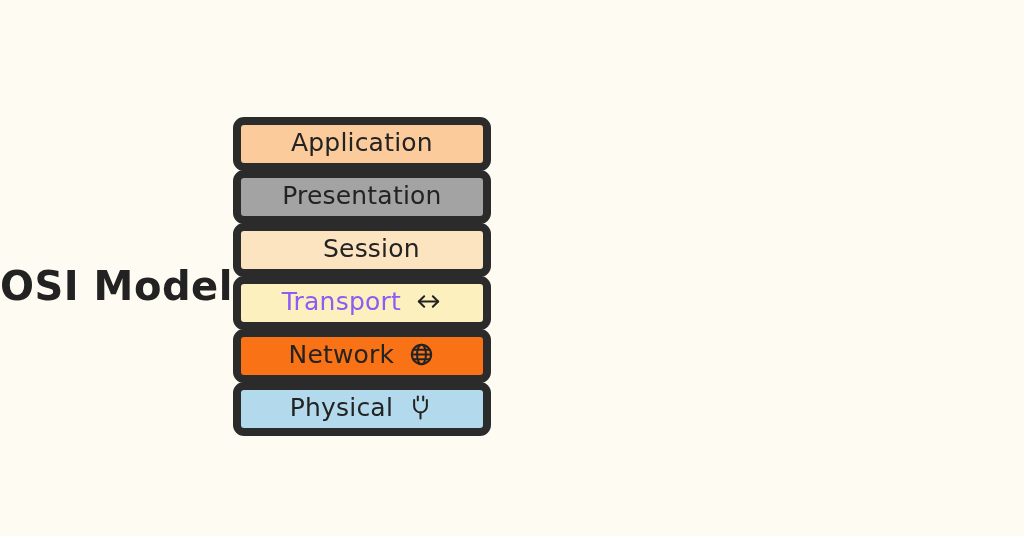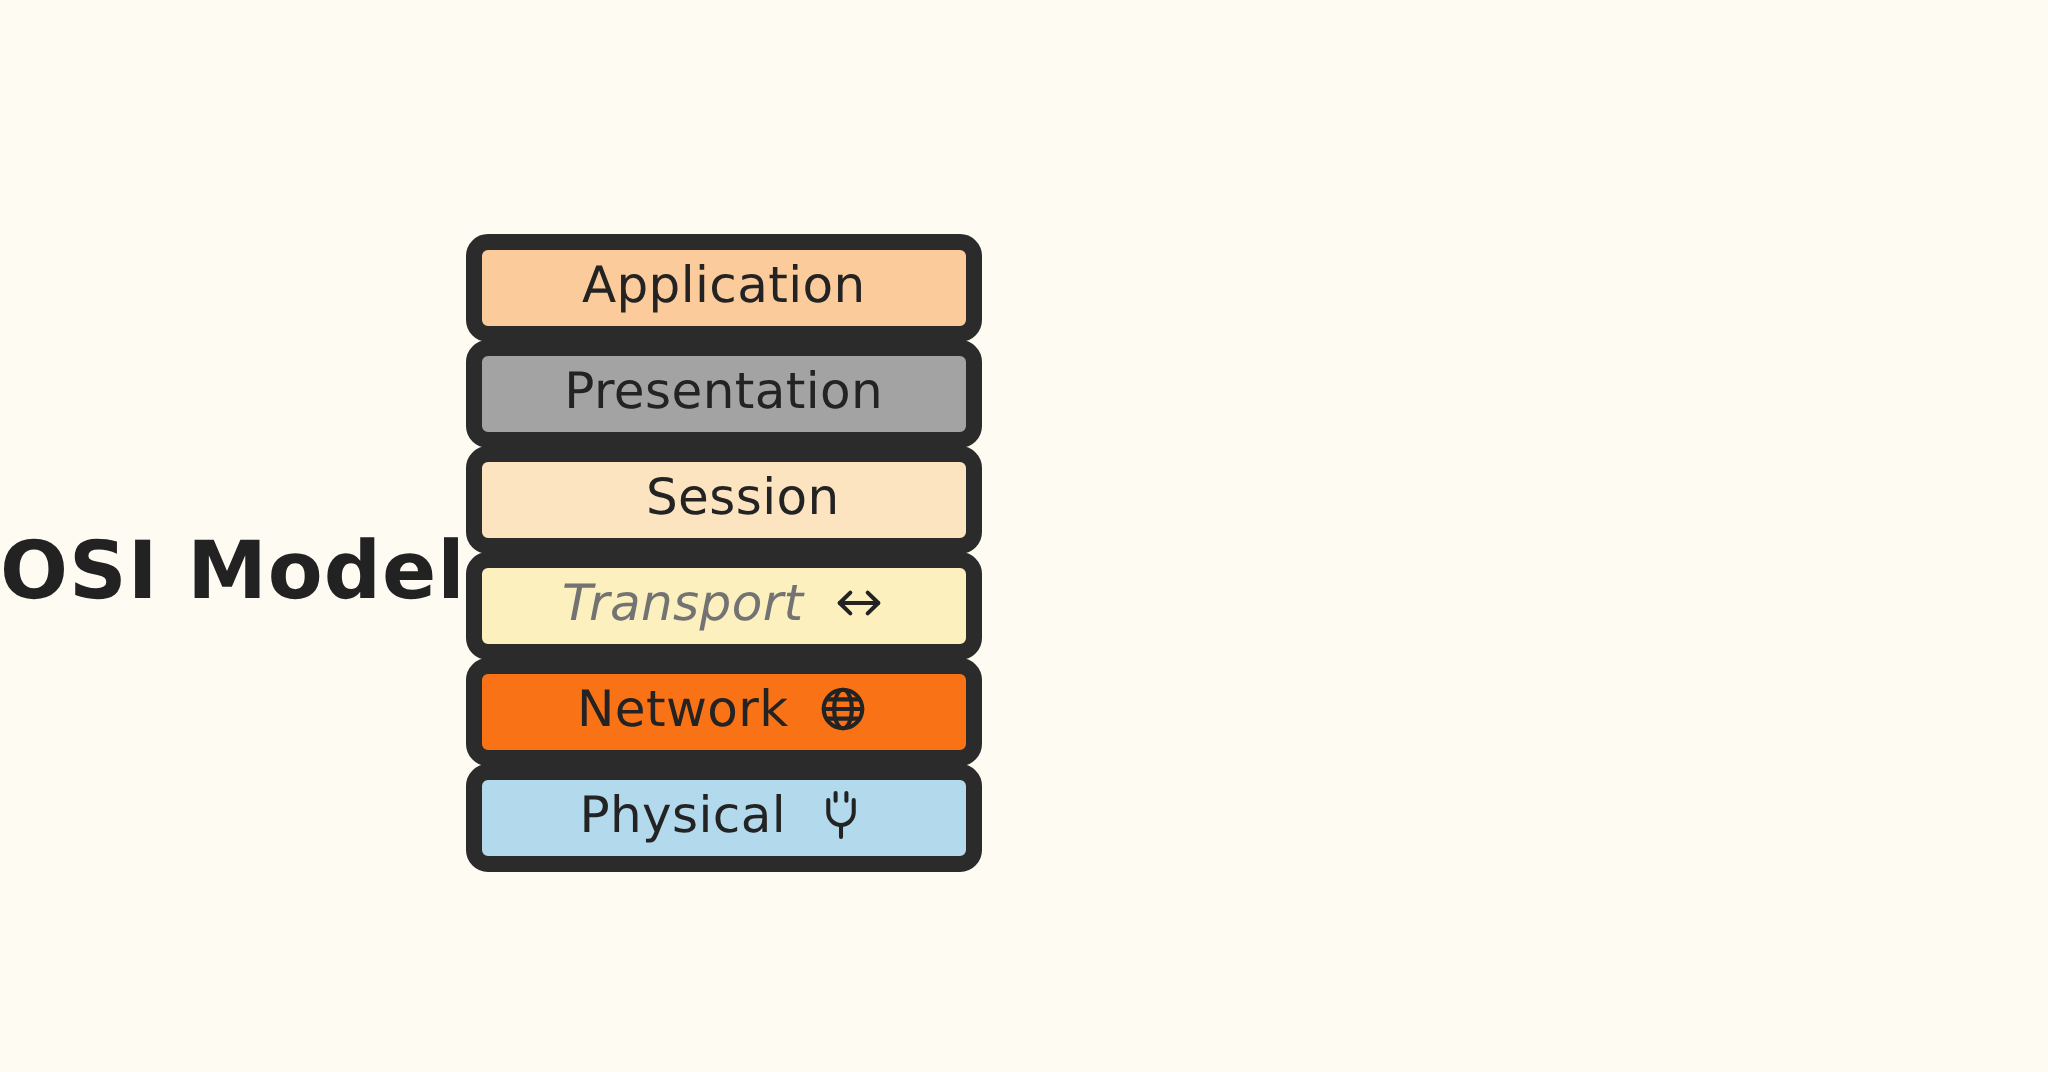--- a/index.html
+++ b/index.html
@@ -107,21 +107,21 @@
             <span class="layer-label" style="color: rgb(35, 35, 35);">Presentation</span>
           </div>
         </div>
         <div class="layer" style="background: rgb(252, 228, 193); border-color: rgb(43, 43, 43); z-index: 5; padding-left: 29px;">
           <div class="layer-inner">
             <span class="layer-label" style="color: rgb(35, 35, 35);">Session</span>
           </div>
         </div>
         <div class="layer" style="background: rgb(252, 240, 190); border-color: rgb(43, 43, 43); z-index: 4;">
           <div class="layer-inner">
-            <span class="layer-label" style="color: #737373; font-style: italic;">Transport</span>
+            <span class="layer-label" style="color: #8b5cf6;">Transport</span>
             <span class="layer-icon">
               <svg viewBox="0 0 28 28">
                 <line x1="4" y1="14" x2="24" y2="14" stroke="#232323" stroke-width="2.1" fill="none" stroke-linecap="round" stroke-linejoin="round"></line>
                 <polyline points="9.5,8.6 4,14 9.5,19.4" stroke="#232323" stroke-width="2.1" fill="none" stroke-linecap="round" stroke-linejoin="round"></polyline>
                 <polyline points="18.5,8.6 24,14 18.5,19.4" stroke="#232323" stroke-width="2.1" fill="none" stroke-linecap="round" stroke-linejoin="round"></polyline>
               </svg>
             </span>
           </div>
         </div>
         <div class="layer" style="background: #f97316; border-color: rgb(43, 43, 43); z-index: 3;">

